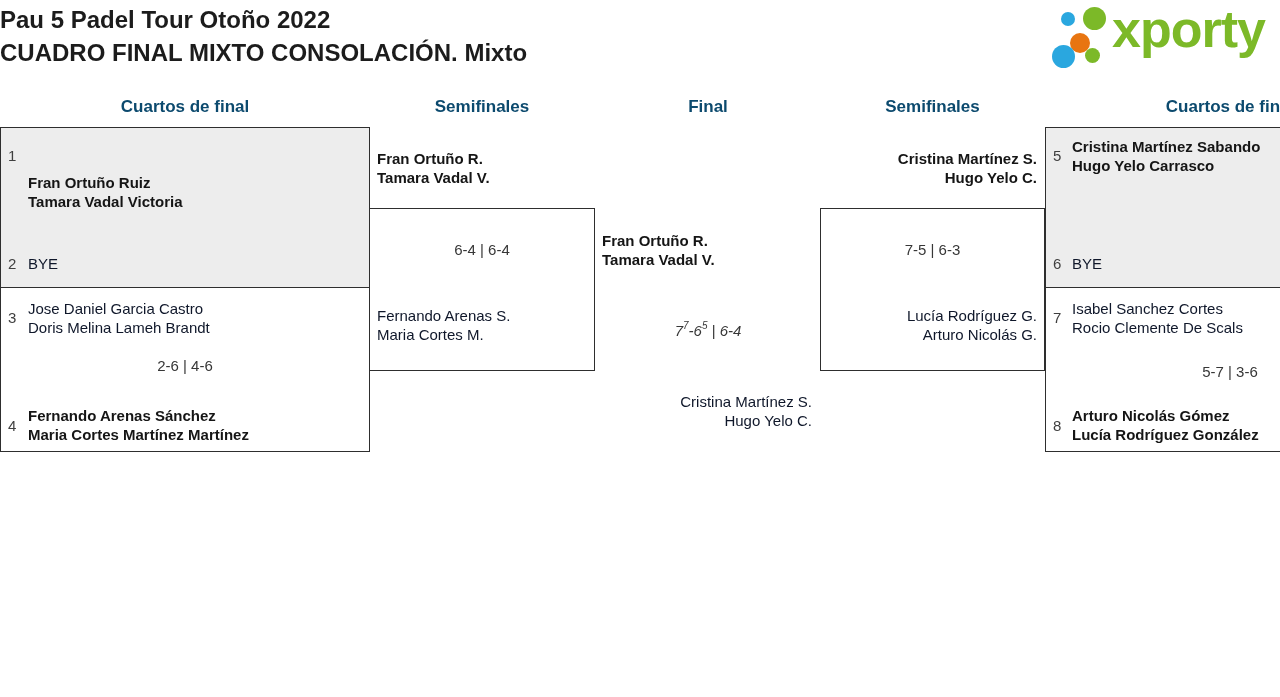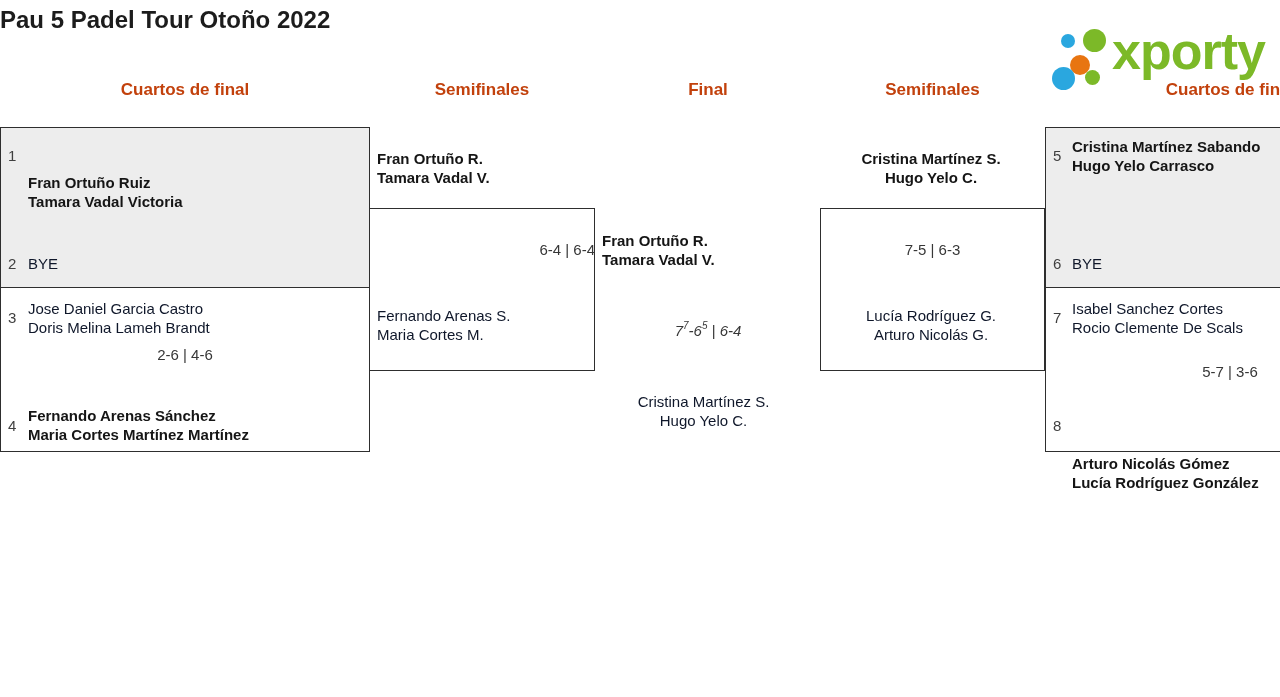--- a/index.html
+++ b/index.html
@@ -13,67 +13,68 @@
   .page { position:absolute; inset:0; }
 
   
   .title-block { position:absolute; left:0; top:3px; }
   .title-line {
     font-size:24px; font-weight:700; color:#1c1c1c;
     line-height:33px; letter-spacing:0; white-space:nowrap;
   }
 
   
-  .logo { position:absolute; left:1045px; top:0; width:235px; height:75px; display:block; text-decoration:none; cursor:pointer;margin-top:22px; }
+  .logo { position:absolute; left:1045px; top:0; width:235px; height:75px; display:block; text-decoration:none; cursor:pointer; }
   .dot { position:absolute; border-radius:50%; }
   .dot.blue-sm  { left:16px; top:12px; width:14px; height:14px; background:#2aa7df; }
   .dot.green-lg { left:38px; top:7px;  width:23px; height:23px; background:#7cb928; }
   .dot.orange   { left:25px; top:33px; width:20px; height:20px; background:#e87511; }
   .dot.blue-lg  { left:7px;  top:45px; width:23px; height:23px; background:#2aa7df; }
   .dot.green-sm { left:40px; top:48px; width:15px; height:15px; background:#7cb928; }
   .logo-text {
     position:absolute; left:67px; top:-6px;
     font-size:52px; font-weight:700; color:#7cb928;
     letter-spacing:-1px; line-height:70px;
   }
 
   
   .round-header {
-    position:absolute; top:80px; text-align:center;
-    font-size:17px; font-weight:700; color:#c2410c; white-space:nowrap;
+    position:absolute; top:97px; text-align:center;
+    font-size:17px; font-weight:700; color:#0c4a6e; white-space:nowrap;
   }
 
   
   .match-box { position:absolute; border:1px solid #2e2e2e; background:#ffffff; }
   .match-box.gray { background:#ededed; }
 
   
   .seed {
     position:absolute; font-size:15px; color:#3f3f3f; line-height:19px;
     width:16px; text-align:left;
   }
   .team {
     position:absolute; font-size:15px; line-height:19px; color:#0f172a;
     white-space:nowrap;
   }
   .team.bold { font-weight:700; color:#151515; }
-  .team.right { text-align:center; }
+  .team.right { text-align:right; }
   .score {
     position:absolute; font-size:15px; color:#373737; text-align:center;
     line-height:19px; white-space:nowrap;
   }
   .score sup { font-size:10px; line-height:0; position:relative; top:-1px; }
 </style>
 </head>
 <body>
 
 <div class="page">
 
   <div class="title-block">
     <div class="title-line">Pau 5 Padel Tour Otoño 2022</div>
+    <div class="title-line">CUADRO FINAL MIXTO CONSOLACIÓN. Mixto</div>
   </div>
 
   <a class="logo">
     <span class="dot blue-sm"></span>
     <span class="dot green-lg"></span>
     <span class="dot orange"></span>
     <span class="dot blue-lg"></span>
     <span class="dot green-sm"></span>
     <span class="logo-text">xporty</span>
   </a>
@@ -97,32 +98,32 @@
     <div>Tamara Vadal Victoria</div>
   </div>
   <div class="seed" style="left:8px;top:254px;">2</div>
   <div class="team" style="left:28px;top:254px;">BYE</div>
 
   <div class="seed" style="left:8px;top:308px;">3</div>
   <div class="team" style="left:28px;top:299px;">
     <div>Jose Daniel Garcia Castro</div>
     <div>Doris Melina Lameh Brandt</div>
   </div>
-  <div class="score" style="left:0;top:345px;width:370px;">2-6 | 4-6</div>
+  <div class="score" style="left:0;top:356px;width:370px;">2-6 | 4-6</div>
   <div class="seed" style="left:8px;top:416px;">4</div>
   <div class="team bold" style="left:28px;top:406px;">
     <div>Fernando Arenas Sánchez</div>
     <div>Maria Cortes Martínez Martínez</div>
   </div>
 
   <div class="team bold" style="left:377px;top:149px;">
     <div>Fran Ortuño R.</div>
     <div>Tamara Vadal V.</div>
   </div>
-  <div class="score" style="left:369px;top:240px;width:226px;text-align:right;">6-4 | 6-4</div>
+  <div class="score" style="left:369px;top:240px;width:226px;">6-4 | 6-4</div>
   <div class="team" style="left:377px;top:306px;">
     <div>Fernando Arenas S.</div>
     <div>Maria Cortes M.</div>
   </div>
 
   <div class="team bold" style="left:602px;top:231px;">
     <div>Fran Ortuño R.</div>
     <div>Tamara Vadal V.</div>
   </div>
   <div class="score" style="left:595px;top:321px;width:226px;font-style:italic;">
@@ -151,18 +152,18 @@
   <div class="seed" style="left:1053px;top:254px;">6</div>
   <div class="team" style="left:1072px;top:254px;">BYE</div>
 
   <div class="seed" style="left:1053px;top:308px;">7</div>
   <div class="team" style="left:1072px;top:299px;">
     <div>Isabel Sanchez Cortes</div>
     <div>Rocio Clemente De Scals</div>
   </div>
   <div class="score" style="left:1045px;top:362px;width:370px;">5-7 | 3-6</div>
   <div class="seed" style="left:1053px;top:416px;">8</div>
-  <div class="team bold" style="left:1072px;top:406px;margin-top:48px;">
+  <div class="team bold" style="left:1072px;top:406px;">
     <div>Arturo Nicolás Gómez</div>
     <div>Lucía Rodríguez González</div>
   </div>
 
 </div>
 
 </body></html>

